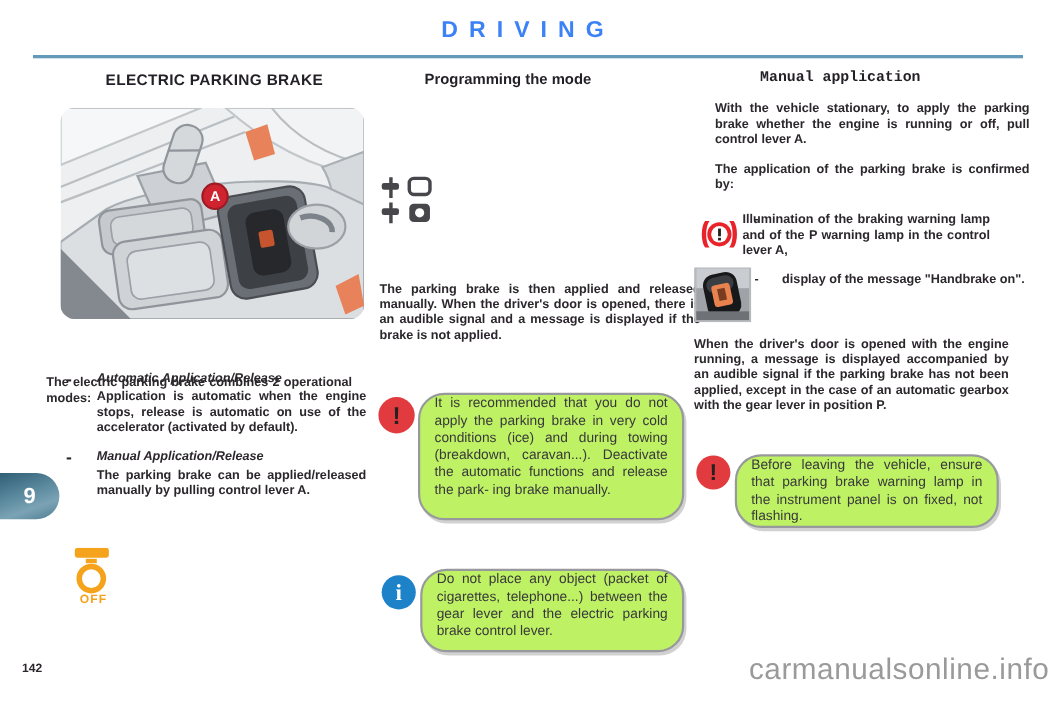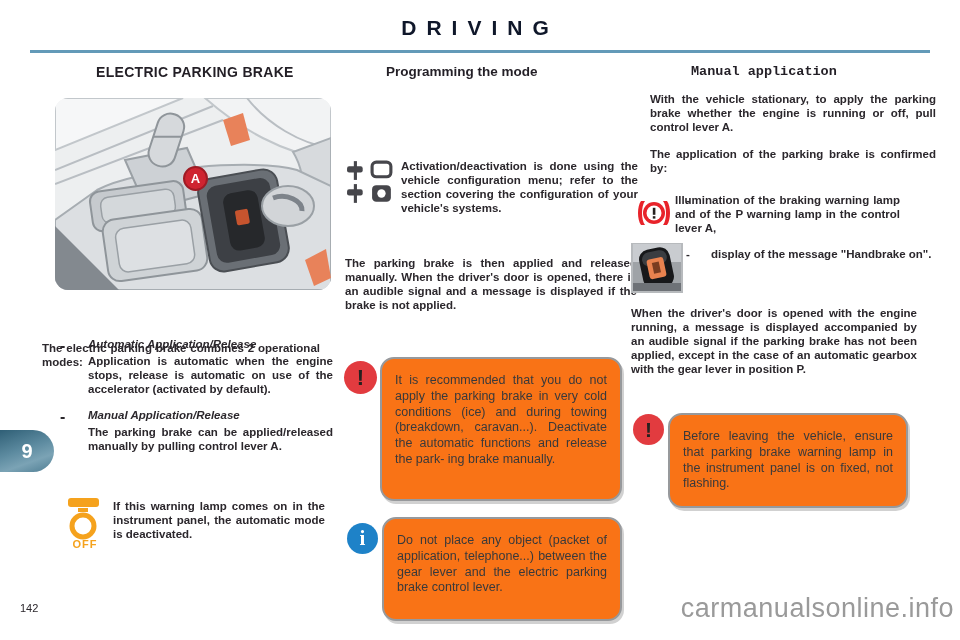--- a/index.html
+++ b/index.html
@@ -2,36 +2,36 @@
 <html><head>
 <meta charset="utf-8">
 <style>
   html,body{margin:0;padding:0;background:#ffffff;}
   .page{position:relative;width:960px;height:640px;background:#ffffff;overflow:hidden;
         font-family:"Liberation Sans",sans-serif;color:#2b272c;}
   .abs{position:absolute;}
 
   
   .hdr{top:16px;left:0;width:960px;text-align:center;font-size:21px;font-weight:700;
-       letter-spacing:10px;color:#0f172a;}
+       letter-spacing:10px;color:#3b82f6;}
   .rule{top:50px;left:30px;width:900px;height:3px;background:#639ab8;}
 
   
   .col-title{font-size:13.5px;font-weight:700;color:#231f26;padding-left:41px;}
   .col-title.up{font-size:14px;letter-spacing:.3px;}
 
   
   .bt{font-size:11.5px;line-height:14px;font-weight:700;text-align:justify;color:#2b272c;}
   .dash{position:absolute;left:5px;top:0;font-weight:700;}
   .l-item{position:relative;padding-left:33px;margin-top:5px;}
   .mode-title{font-weight:700;font-style:italic;margin-bottom:3px;text-align:left;margin-top:12px;}
 
   
-  .gbox{background:#f97316;border:2px solid #97999c;border-radius:14px;
-        box-shadow:2px 3px 0 rgba(0,0,0,.18);padding:14px 13px;}
+  .gbox{background:#bef264;border:2px solid #97999c;border-radius:24px;
+        box-shadow:2px 3px 0 rgba(0,0,0,.18);padding:0 13px;}
   .gbox .bx{font-size:12.5px;line-height:15.8px;font-weight:400;color:#39393b;text-align:justify;}
 
   
   .badge{border-radius:50%;display:flex;align-items:center;justify-content:center;
          font-weight:700;}
   .badge.red{background:#e23b3f;color:#26211f;}
   .badge.blue{background:#1e82c8;color:#ffffff;}
 
   
   .console-img{border-radius:13px;overflow:hidden;}
@@ -40,21 +40,21 @@
 
   
   .tab9{left:0;top:430px;width:54px;height:42px;border-radius:0 21px 21px 0;
         background:linear-gradient(160deg,#2f5f76 0%,#5d8ba0 45%,#7ba3b5 70%,#4d7c92 100%);
         display:flex;align-items:center;justify-content:center;color:#ffffff;
         font-size:20px;font-weight:700;}
 
   
   .lamp-caption{font-size:11px;font-weight:700;color:#f5a21d;text-align:center;letter-spacing:1px;}
 
-  .pagenum{font-size:11px;font-weight:400;color:#2b272c;}
+  .pagenum{font-size:11px;font-weight:700;color:#2b272c;}
   .watermark{right:6px;top:593px;font-size:27px;color:#9a9a9a;font-weight:400;letter-spacing:.5px;}
 </style>
 </head>
 <body>
 
 <div class="page">
 
   <div class="abs hdr">DRIVING</div>
   <div class="abs rule"></div>
 
@@ -114,50 +114,48 @@
   </div>
 
   <div class="abs" style="left:62px;top:498px;width:46px;">
     <svg width="44" height="42" viewBox="0 0 44 42">
       <rect x="6" y="0" width="31" height="9" rx="3" fill="#f5a21d"></rect>
       <rect x="16" y="10" width="10" height="4" fill="#f5a21d"></rect>
       <circle cx="21" cy="28" r="11" fill="none" stroke="#f5a21d" stroke-width="5"></circle>
     </svg>
     <div class="lamp-caption" style="margin-top:-6px;text-align:center;">OFF</div>
   </div>
-  <div class="abs bt" style="left:113px;top:499px;width:212px;">If this warning lamp comes on in the instrument panel, the automatic mode is deactivated.</div>
 
   <div class="abs tab9">9</div>
   <div class="abs pagenum" style="left:20px;top:602px;">142</div>
 
   <div class="abs col-title" style="left:345px;top:64px;width:292px;">Programming the mode</div>
 
   <div class="abs" style="left:346px;top:160px;">
     <svg width="48" height="44" viewBox="0 0 46 42">
       <line x1="9" y1="1" x2="9" y2="19" stroke="#46464b" stroke-width="3"></line>
       <line x1="9" y1="23" x2="9" y2="41" stroke="#46464b" stroke-width="3"></line>
       <rect x="1" y="6" width="15" height="6" rx="2" fill="#46464b"></rect>
       <rect x="1" y="28" width="15" height="6" rx="2" fill="#46464b"></rect>
       <rect x="25" y="2" width="18" height="14" rx="4" fill="none" stroke="#46464b" stroke-width="3"></rect>
       <rect x="25" y="24" width="18" height="16" rx="4" fill="#46464b"></rect>
       <circle cx="34" cy="32" r="4" fill="#ffffff"></circle>
     </svg>
   </div>
-  <div class="abs bt" style="left:401px;top:159px;width:237px;">Activation/deactivation is done using the vehicle configuration menu; refer to the section covering the configuration of your vehicle's systems.</div>
 
   <div class="abs bt" style="left:345px;top:256px;width:292px;">The parking brake is then applied and released manually. When the driver's door is opened, there is an audible signal and a message is displayed if the brake is not applied.</div>
 
   <div class="abs badge red" style="left:344px;top:361px;width:33px;height:33px;font-size:22px;">!</div>
   <div class="abs gbox" style="left:380px;top:357px;width:212px;min-height:112px;">
     <div class="bx">It is recommended that you do not apply the parking brake in very cold conditions (ice) and during towing (breakdown, caravan...). Deactivate the automatic functions and release the park- ing brake manually.</div>
   </div>
 
   <div class="abs badge blue" style="left:347px;top:523px;width:31px;height:31px;font-size:21px;font-family:'Liberation Serif',serif;">i</div>
   <div class="abs gbox" style="left:382px;top:517px;width:210px;min-height:72px;">
-    <div class="bx">Do not place any object (packet of application, telephone...) between the gear lever and the electric parking brake control lever.</div>
+    <div class="bx">Do not place any object (packet of cigarettes, telephone...) between the gear lever and the electric parking brake control lever.</div>
   </div>
 
   <div class="abs col-title" style="left:650px;top:64px;width:286px;font-family:Liberation Mono, monospace;">Manual application</div>
   <div class="abs bt" style="left:650px;top:147px;width:286px;">The application of the parking brake is confirmed by:</div>
   <div class="abs bt" style="left:650px;top:92px;width:286px;">With the vehicle stationary, to apply the parking brake whether the engine is running or off, pull control lever A.</div>
 
   <div class="abs" style="left:634px;top:199px;">
     <svg width="40" height="28" viewBox="0 0 40 28">
       <path d="M7,2 C3,7 3,21 7,26 L11,26 C7,21 7,7 11,2 Z" fill="#e8232a"></path>
       <path d="M33,2 C37,7 37,21 33,26 L29,26 C33,21 33,7 29,2 Z" fill="#e8232a"></path>

